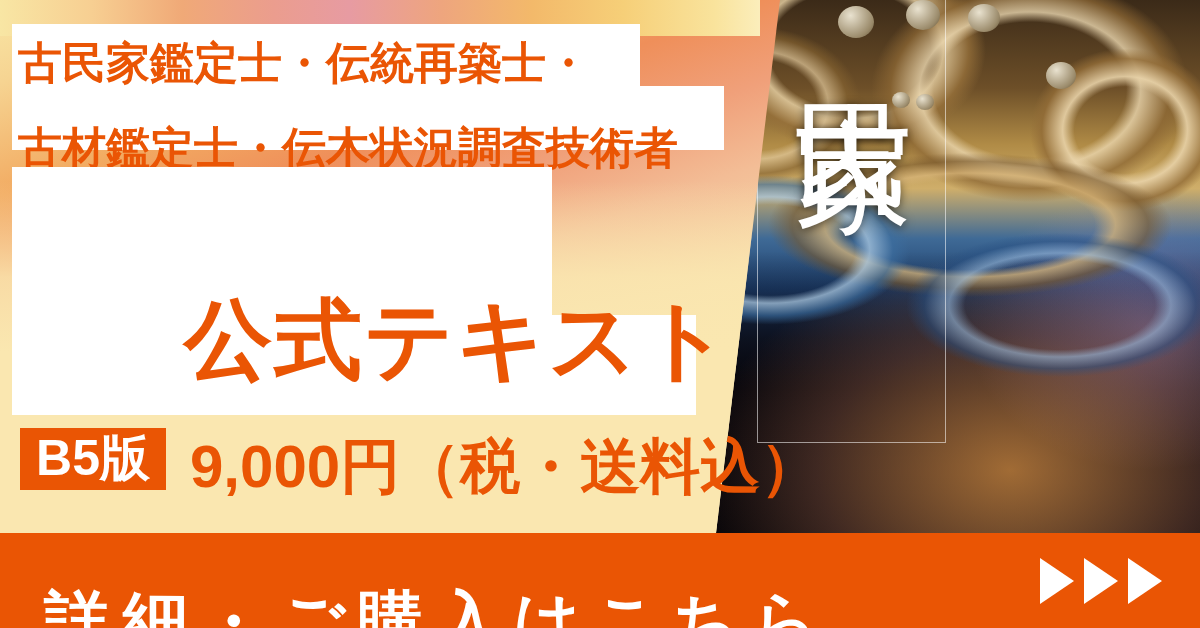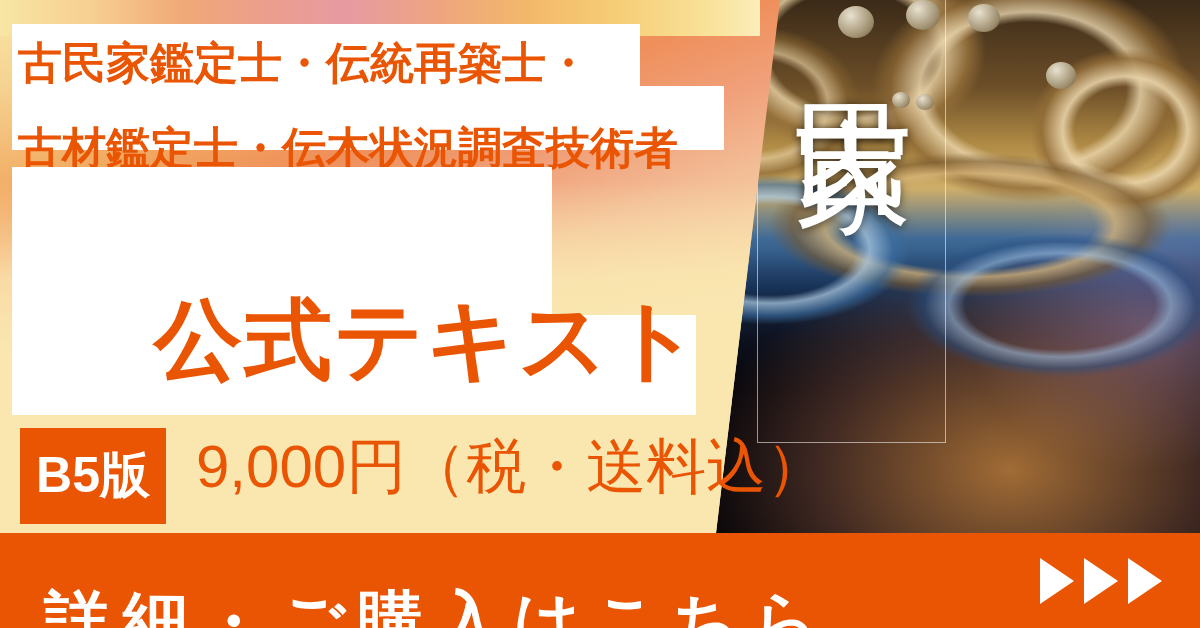--- a/index.html
+++ b/index.html
@@ -111,34 +111,34 @@
     background:#fff;
     clip-path:polygon(0 0, 540px 0, 540px 148px, 684px 148px, 684px 248px, 0 248px);
   }
   .head{
     position:absolute;
     color:#ea5504;font-weight:700;
     font-size:88px;line-height:1;
     white-space:nowrap;
   }
   .head1{left:22px;top:196px;letter-spacing:2px;}
-  .head2{left:154px;top:296px;letter-spacing:2px;}
+  .head2{left:184px;top:296px;letter-spacing:2px;}
 
   
   .badge{
-    position:absolute;left:20px;top:428px;width:146px;height:96px;
+    position:absolute;left:20px;top:428px;width:146px;height:62px;
     background:#ea5504;
   }
   .badge span{
     position:absolute;left:50%;top:50%;transform:translate(-50%,-52%);
     color:#fff;font-weight:700;font-size:50px;line-height:1;white-space:nowrap;
   }
   .price{
-    position:absolute;left:196px;top:437px;
-    color:#ea5504;font-size:60px;line-height:1;font-weight:400;
+    position:absolute;left:190px;top:437px;
+    color:#ea5504;font-size:60px;line-height:1;font-weight:700;
     white-space:nowrap;
   }
 
   
   .cta{
     position:absolute;left:0;top:533px;width:1200px;height:95px;
     background:#ea5504;
   }
   .ctatext{
     position:absolute;left:44px;top:50%;transform:translateY(-52%);

